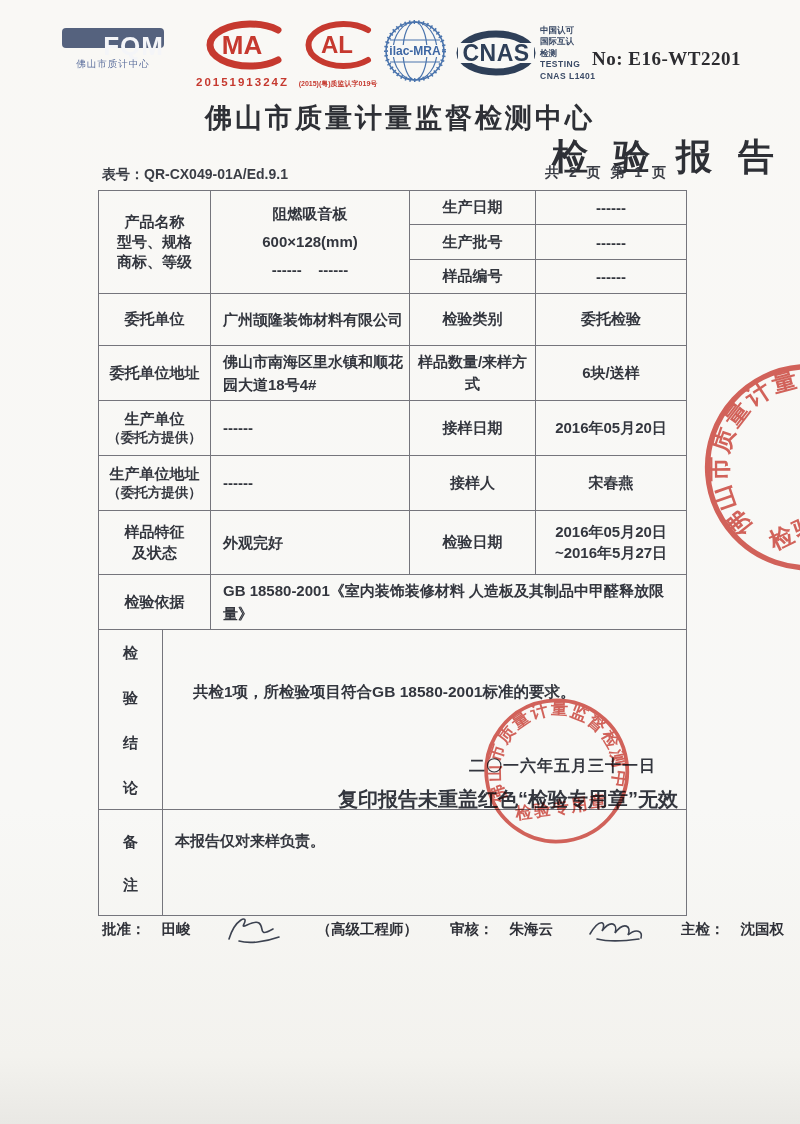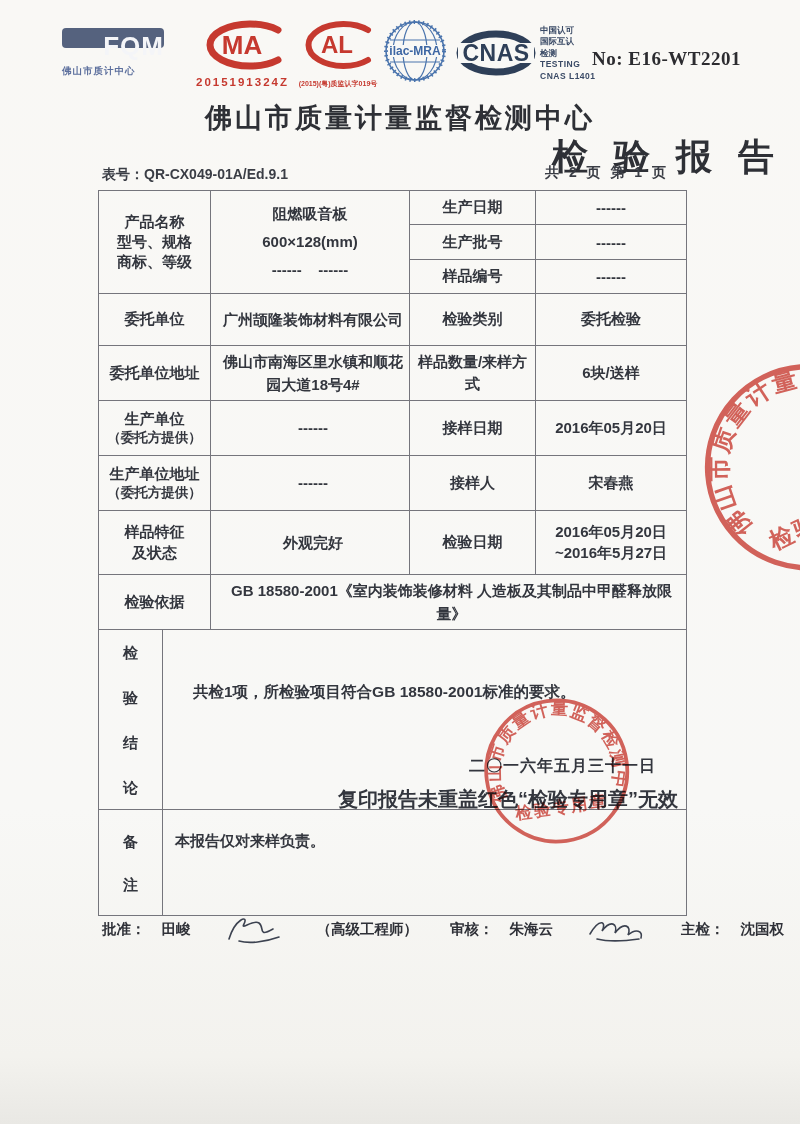--- a/index.html
+++ b/index.html
@@ -6,38 +6,38 @@
   .page{
     position:relative;width:800px;height:1124px;overflow:hidden;
     background:linear-gradient(180deg,#f9f8f5 0%,#f8f8f6 72%,#f3f2ee 94%,#e9e8e4 100%);
     font-family:"Liberation Sans","DejaVu Sans",sans-serif;color:#333640;
   }
   .abs{position:absolute;}
   
   .fqm-box{width:66px;height:20px;background:#55627e;border-radius:4px;color:#f4f5f8;
     font-weight:bold;font-size:26px;text-align:right;line-height:36px;letter-spacing:1px;
     font-family:"Liberation Sans",sans-serif;padding-left:36px;}
-  .fqm-cap{margin-top:17px;font-size:9.5px;color:#5c6f9d;letter-spacing:1px;font-weight:bold;text-align:left;}
+  .fqm-cap{margin-top:10px;font-size:9.5px;color:#5c6f9d;letter-spacing:1px;font-weight:normal;text-align:center;}
   .logo-num{color:#c6392f;font-size:11.5px;letter-spacing:2px;text-align:left;margin-top:2px;font-weight:bold;}
   .logo-num-small{color:#c6392f;font-size:7px;text-align:center;margin-top:5px;font-weight:bold;}
   .cnas-side{font-size:8.5px;color:#3a4a66;line-height:1.35;font-weight:bold;}
   .cnas-side .en{font-size:8.5px;letter-spacing:.5px;}
   .report-no{font-family:"Liberation Serif","DejaVu Serif",serif;font-weight:bold;font-size:19px;color:#2c2c30;letter-spacing:.5px;}
   
   .t-org{width:800px;text-align:center;font-size:27px;font-weight:bold;letter-spacing:3px;color:#2e3036;}
   .t-doc{width:800px;text-align:right;font-size:36px;font-weight:bold;letter-spacing:26px;text-indent:26px;color:#2e3036;}
   .meta-line{font-size:14px;font-weight:bold;color:#3a3d45;}
   
   .tblwrap{position:absolute;left:98px;top:190px;}
   table{border-collapse:collapse;table-layout:fixed;}
   td{border:1px solid #75757c;font-size:15px;font-weight:bold;color:#33363e;
      padding:2px 6px;vertical-align:middle;overflow:hidden;}
   .lbl{text-align:center;}
   .cen{text-align:center;}
-  .lft{text-align:center;padding-left:12px;line-height:1.55;}
+  .lft{text-align:left;padding-left:12px;line-height:1.55;}
   .vert-cell{text-align:center;vertical-align:middle;}
   .vert-cell div{line-height:1;padding:0;}
   .vcol{display:flex;flex-direction:column;justify-content:space-between;align-items:center;height:100%;}
   .concl-cell{position:relative;padding:0;}
   .concl-text{position:absolute;left:30px;top:52px;font-size:15.5px;font-weight:bold;}
   .concl-date{position:absolute;right:30px;top:126px;font-size:16px;font-weight:bold;letter-spacing:1px;}
   .concl-note{position:absolute;right:8px;top:156px;font-size:20px;font-weight:bold;}
   .remark-cell{vertical-align:top;padding-top:22px;padding-left:12px;}
   
   .stamp{mix-blend-mode:multiply;opacity:.82;}

